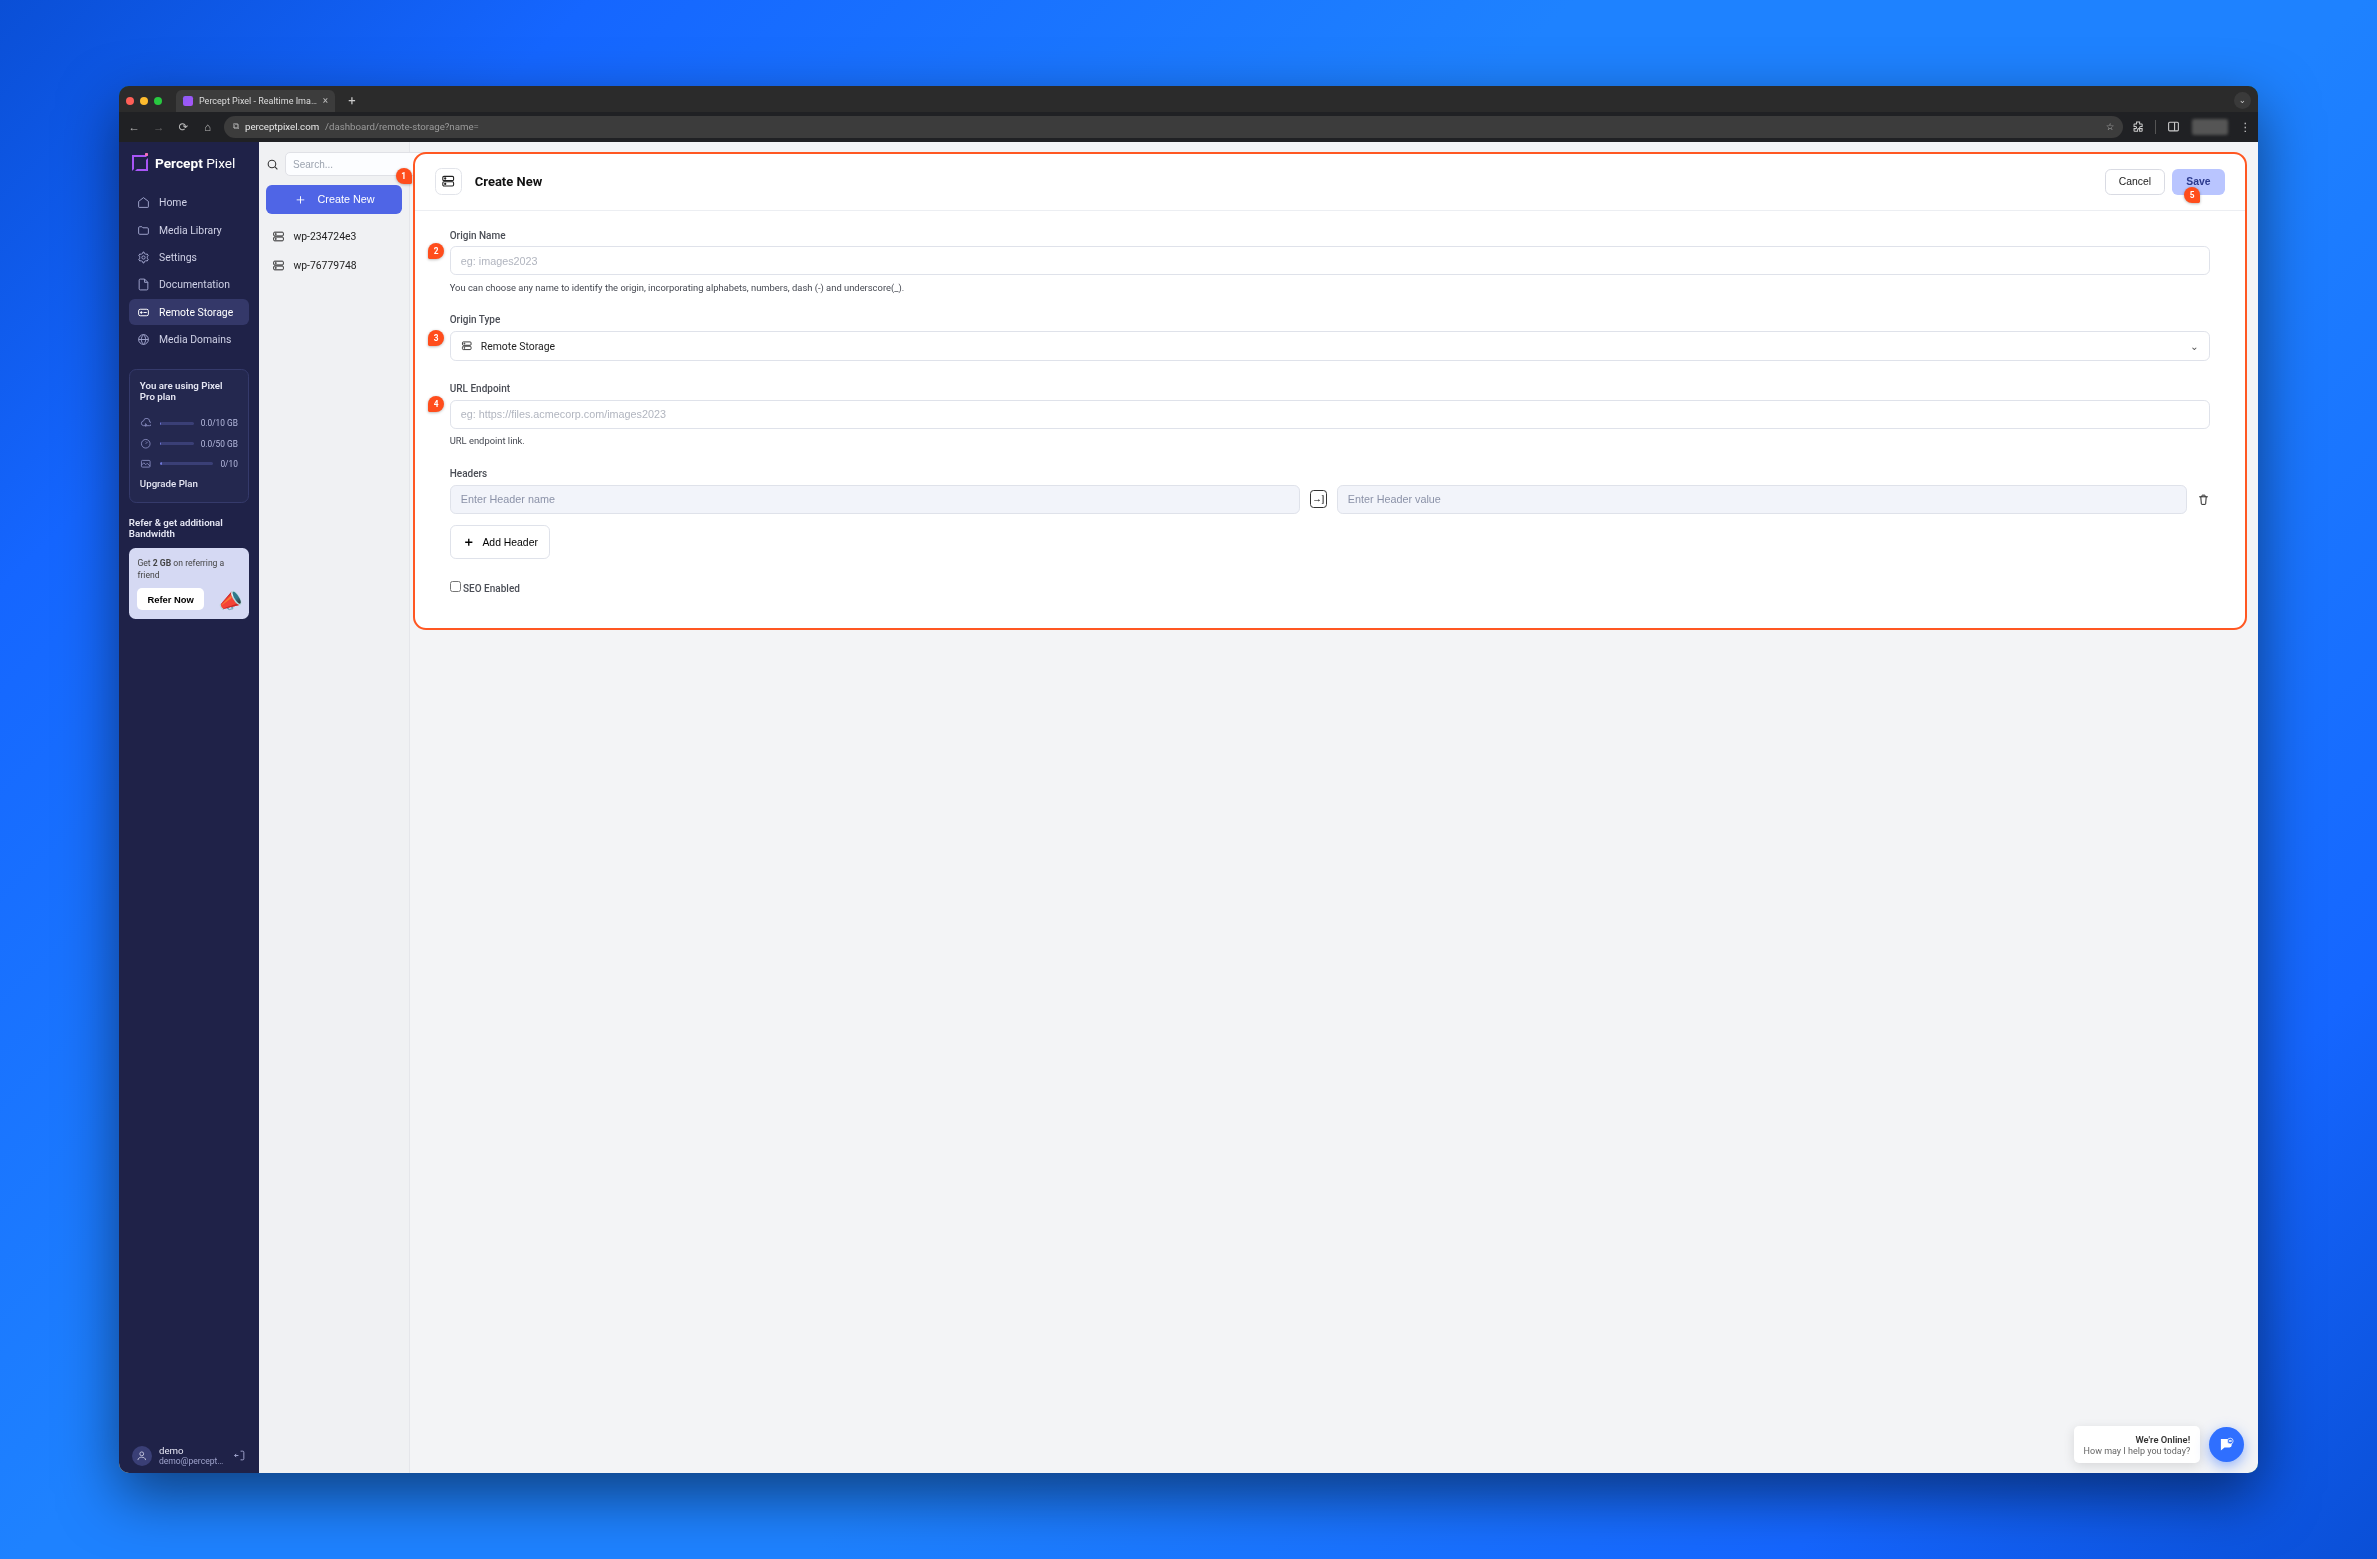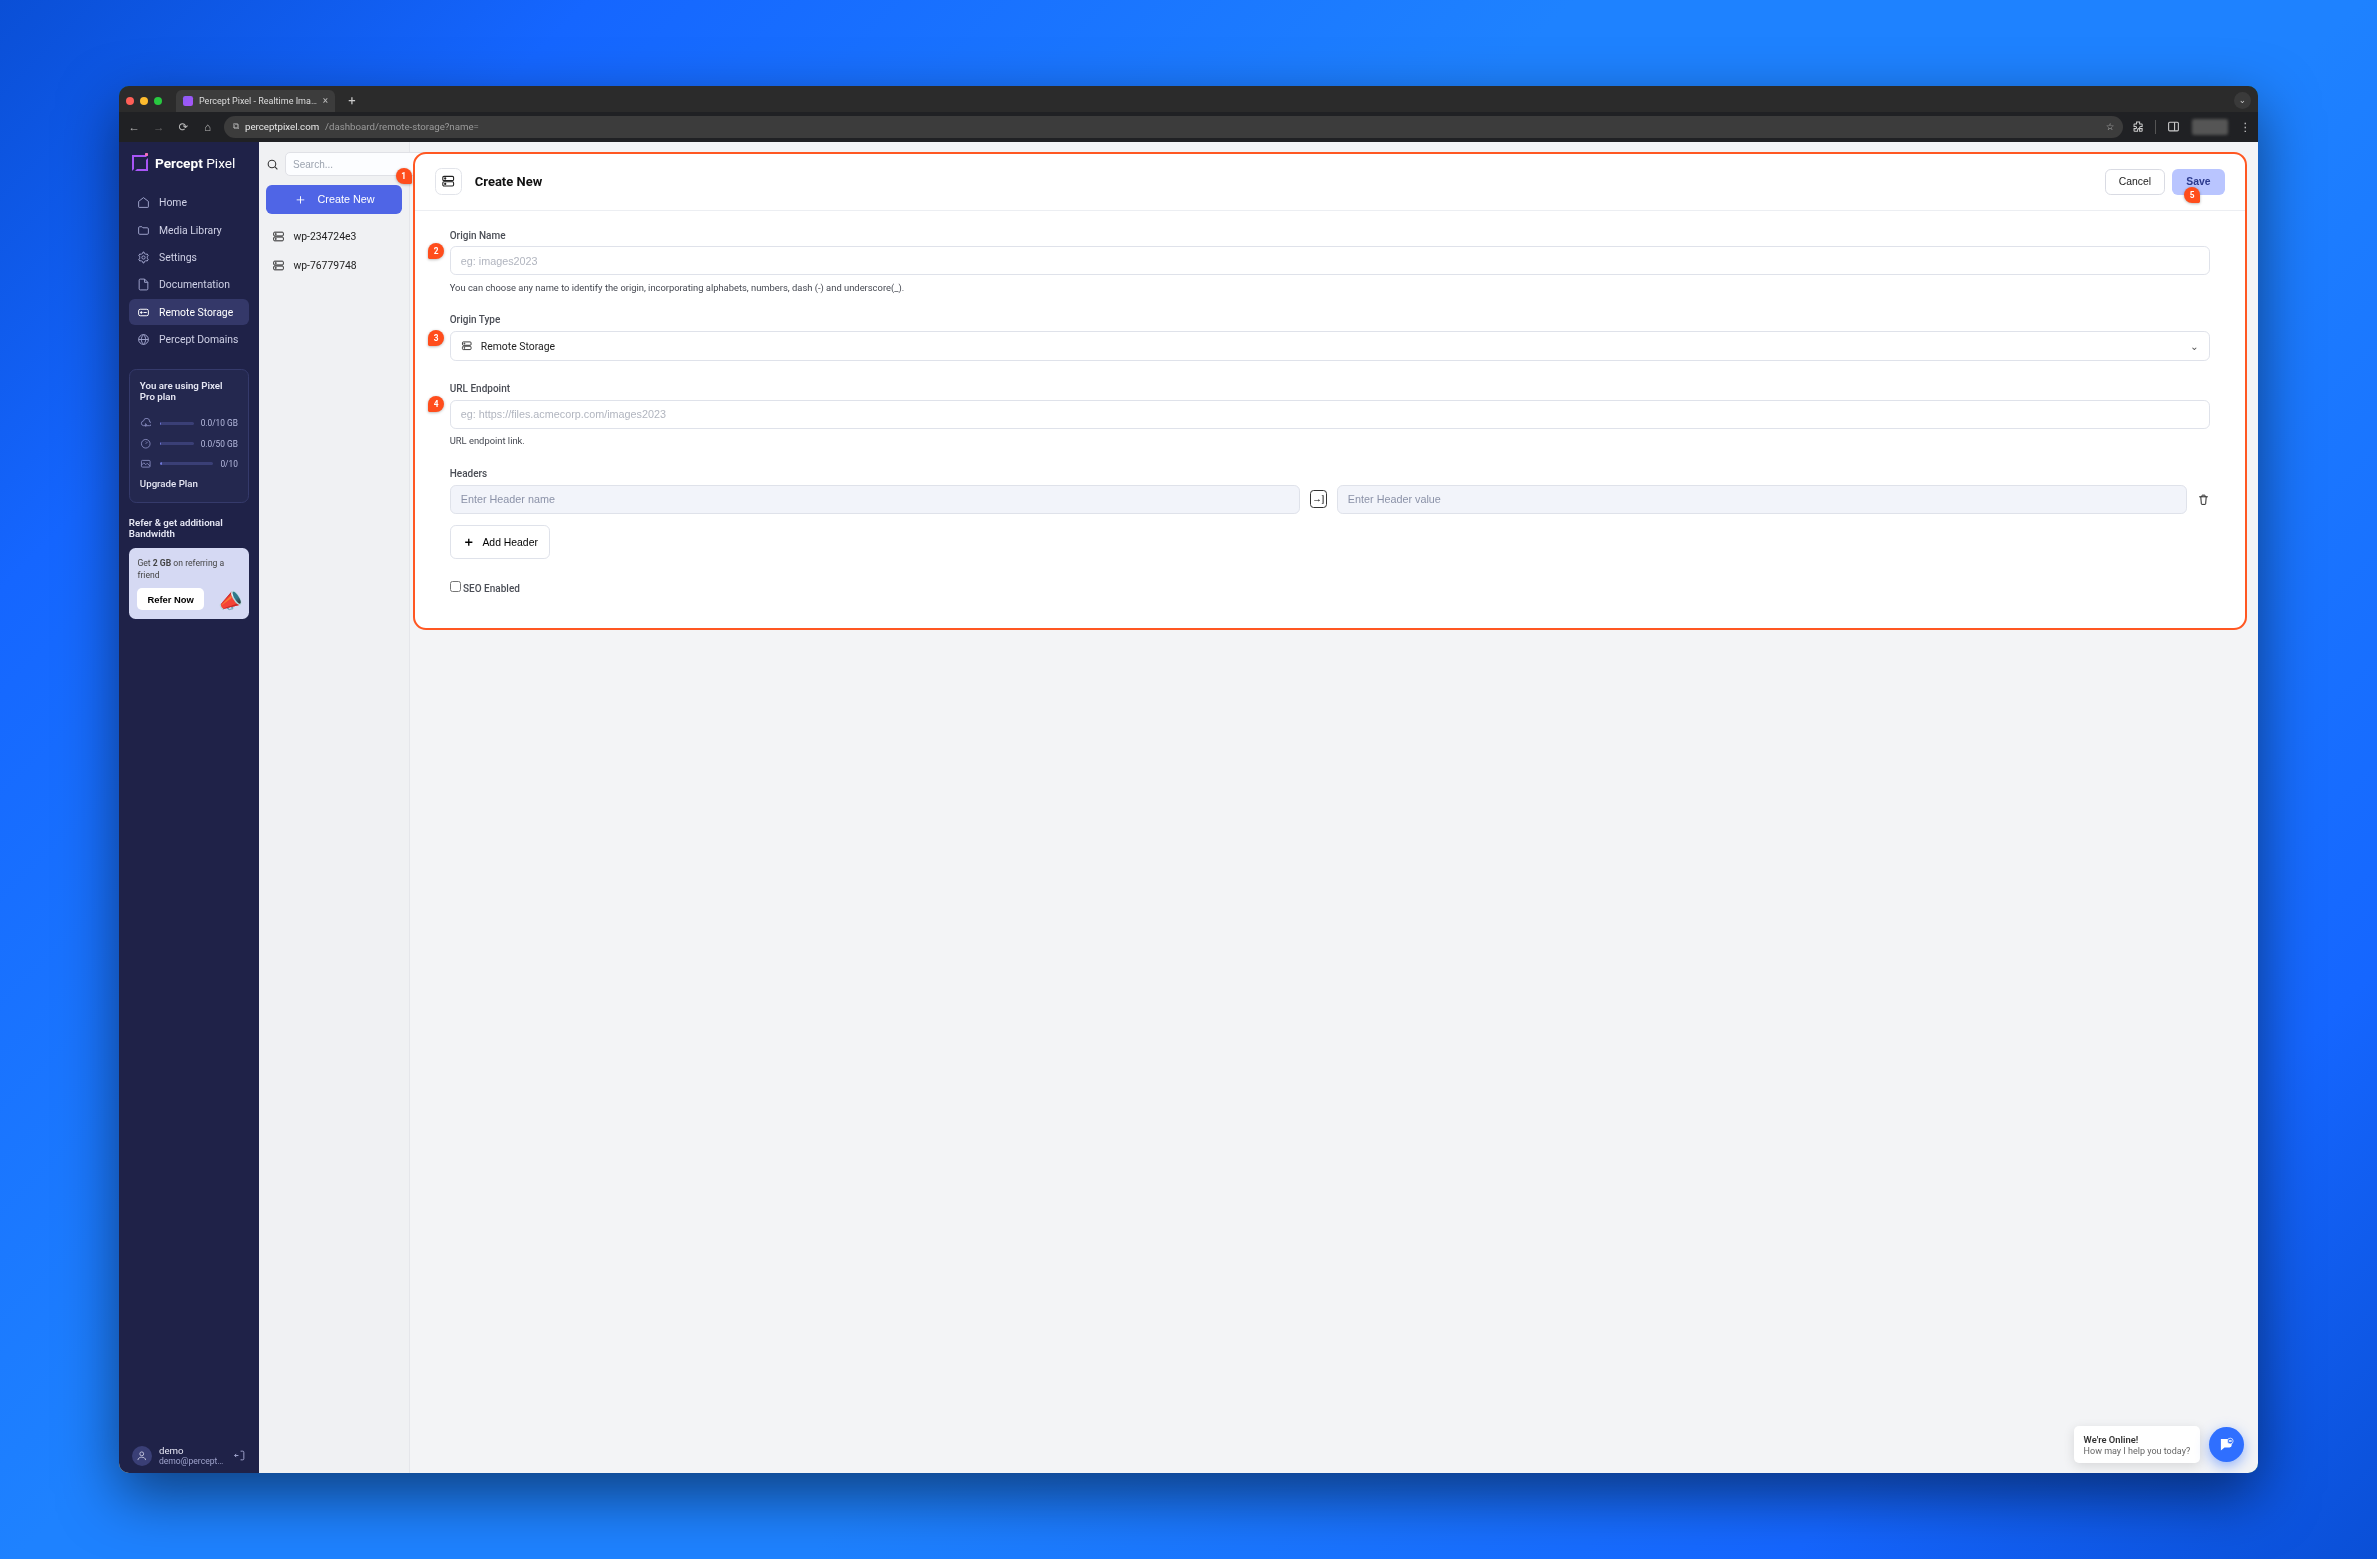--- a/index.html
+++ b/index.html
@@ -96,21 +96,21 @@
   .hdr-row{display:flex;align-items:center;gap:10px;}
   .hdr-row input{flex:1;height:29px;border:0.7px solid #dfe2ea;background:#f2f4fa;border-radius:5.8px;padding:0 10px;font-size:10.8px;}
   .hdr-row input::placeholder{color:#8b92a8;}
   .hdr-row .mapic{width:17.3px;height:17.3px;border:1.1px solid #333;border-radius:3.6px;display:flex;align-items:center;justify-content:center;font-size:9.4px;}
   .hdr-row .del{color:#333;cursor:pointer;font-size:13px;}
   .addhdr{margin-top:11.5px;display:inline-flex;align-items:center;gap:7.2px;padding:7.2px 11.5px;border:0.7px solid #dfe2ea;border-radius:5.8px;background:#fff;cursor:pointer;font-size:10.4px;}
   .chk{display:flex;align-items:center;gap:7.2px;font-size:10.4px;color:#222;}
   .chk input{width:10.8px;height:10.8px;}
 
   .chatwidget{position:absolute;right:14.4px;bottom:10px;display:flex;align-items:center;gap:8.6px;}
-  .chatbubble{background:#fff;border-radius:5px;padding:7.2px 10px;box-shadow:0 2.9px 11.5px rgba(0,0,0,.12);font-size:9.4px;min-width:122px;}
+  .chatbubble{background:#fff;border-radius:5px;padding:7.2px 10px;box-shadow:0 2.9px 11.5px rgba(0,0,0,.12);font-size:9.4px;min-width:122px;text-align:right;}
   .chatbubble .ln1{font-weight:600;color:#333;margin-bottom:1.4px;}
   .chatbubble .ln2{color:#666;font-size:9px;}
   .chatbtn{width:35px;height:35px;background:#2f6fff;border-radius:50%;display:flex;align-items:center;justify-content:center;color:#fff;font-size:16px;box-shadow:0 4.3px 13px rgba(47,111,255,.5);cursor:pointer;}
 
   svg{display:block;}
 </style>
 </head>
 <body>
 
 <div class="screen">
@@ -213,21 +213,21 @@
             </span>
           <span>Remote Storage</span>
         </div>
         <div class="nav-item">
           <span class="ic">
               <svg width="13" height="13" viewBox="0 0 24 24" fill="none" stroke="currentColor" stroke-width="1.8">
                 <circle cx="12" cy="12" r="9"></circle>
                 <path d="M3 12h18M12 3c2.5 2.5 4 5.5 4 9s-1.5 6.5-4 9c-2.5-2.5-4-5.5-4-9s1.5-6.5 4-9z"></path>
               </svg>
             </span>
-          <span>Percept Domains</span>
+          <span>Media Domains</span>
         </div>
       </nav>
 
       <div class="plancard">
         <h4>You are using Pixel Pro plan</h4>
         <div class="plan-row">
           <span class="mic">
               <svg width="11.5" height="11.5" viewBox="0 0 24 24" fill="none" stroke="currentColor" stroke-width="1.8">
                 <path d="M7 16a5 5 0 01.4-9.9A6 6 0 0120 8a4 4 0 010 8H7z"></path>
                 <path d="M12 12v6m0-6l-2 2m2-2l2 2"></path>

